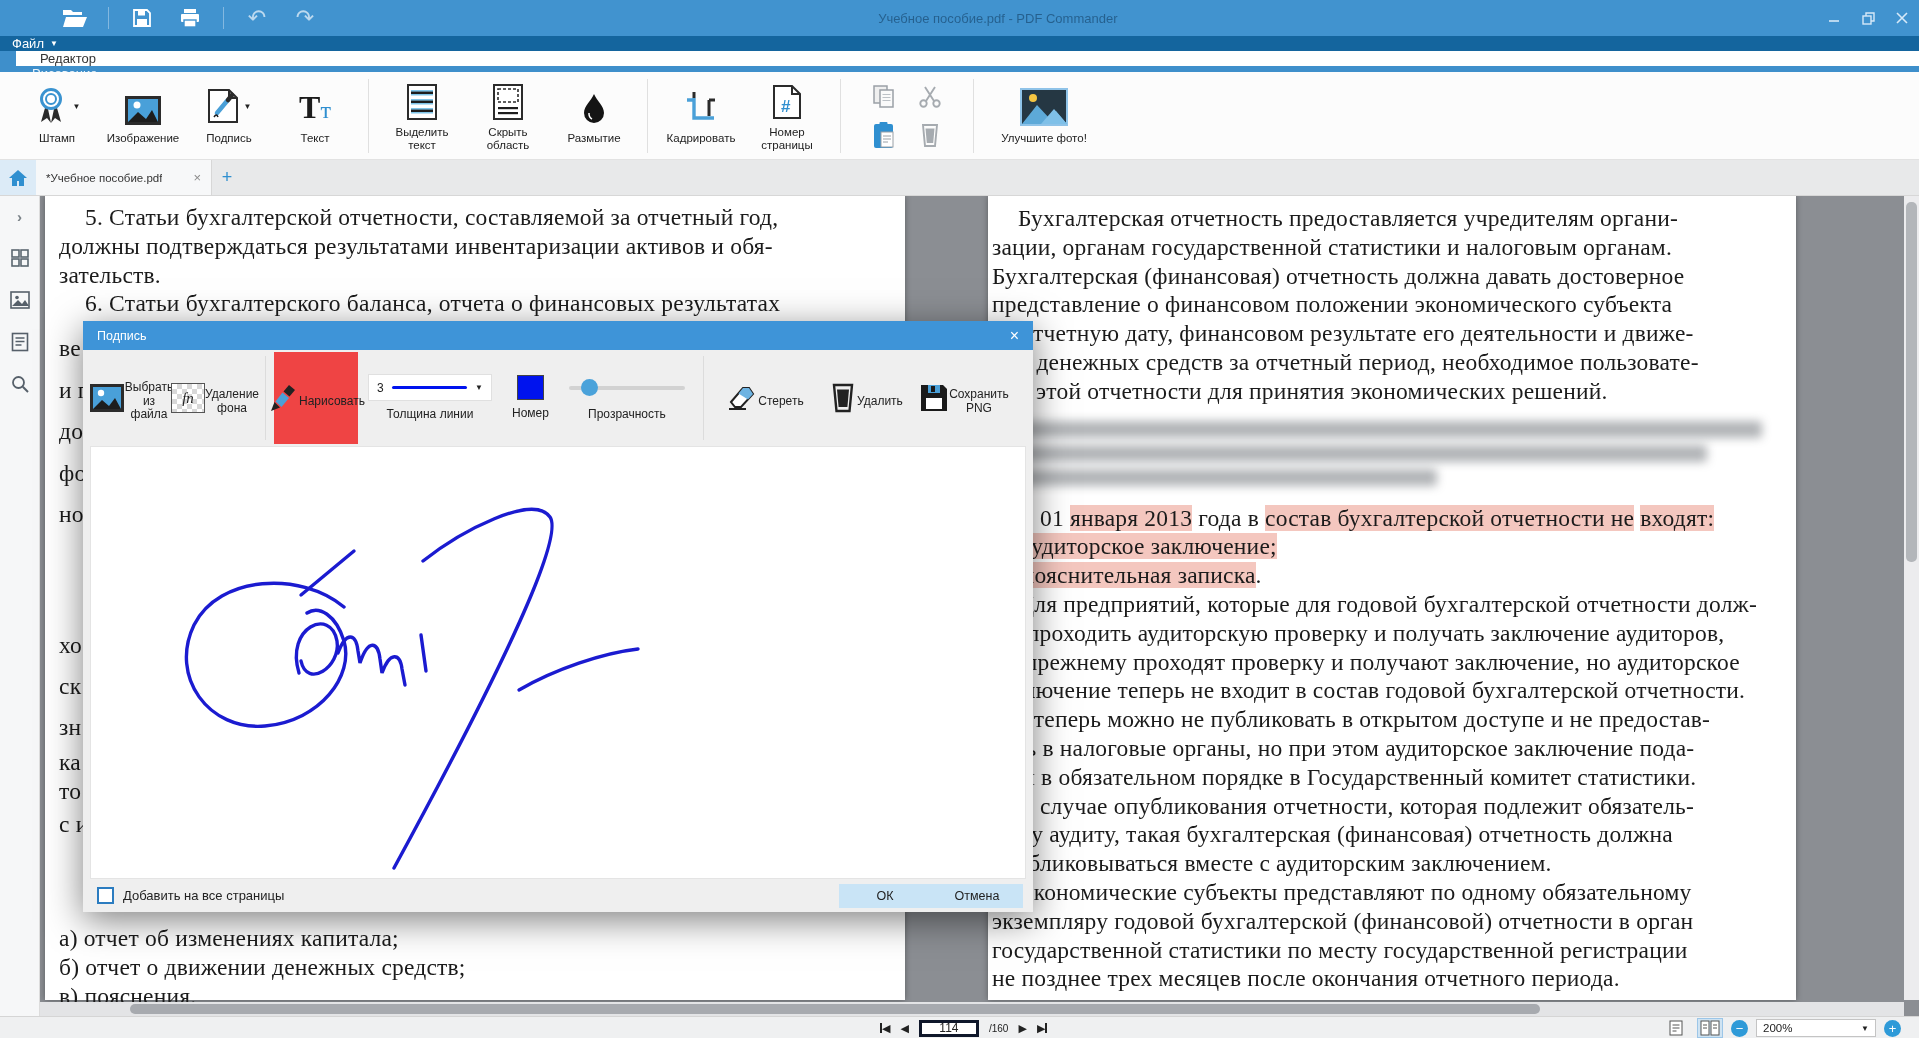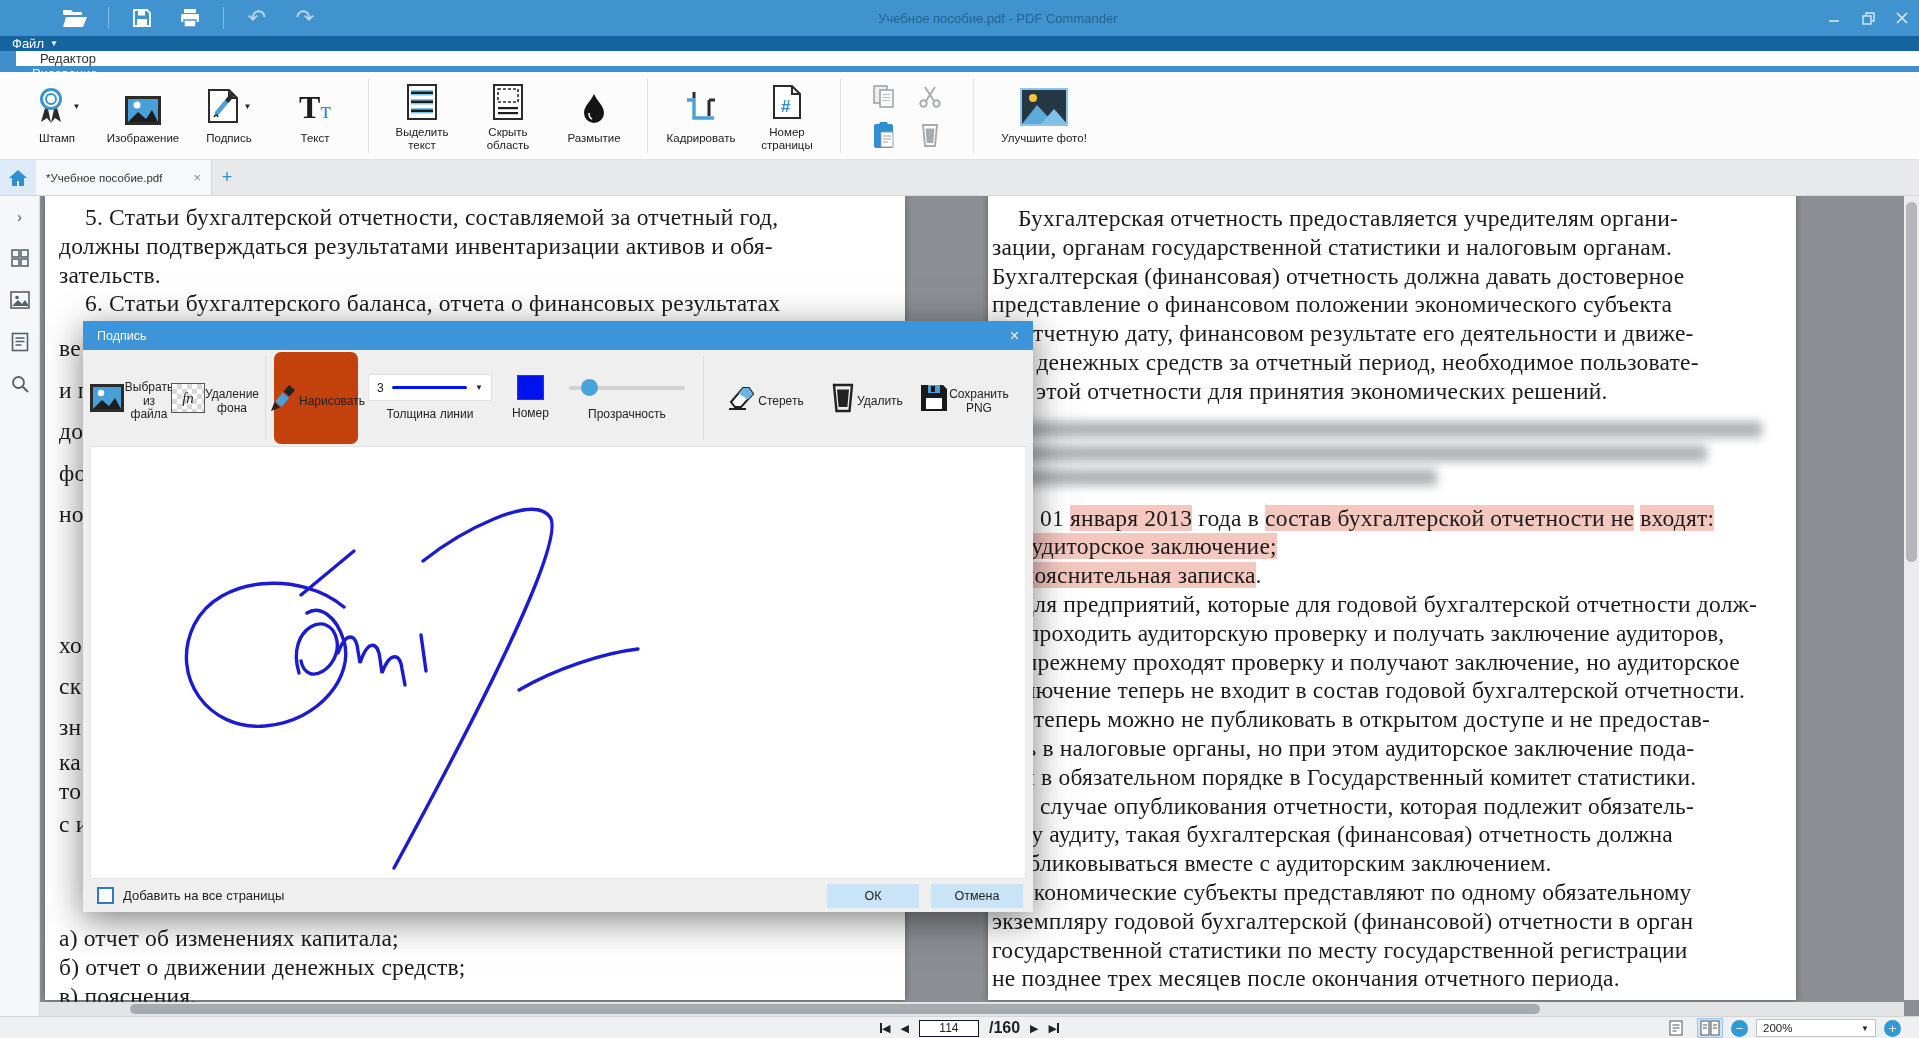--- a/index.html
+++ b/index.html
@@ -71,50 +71,50 @@
   .vscroll { position:absolute; right:0; top:196px; width:15px; height:804px; background:#ececee; }
   .vthumb { position:absolute; left:2px; top:6px; width:11px; height:360px; background:#b3b6ba; border-radius:5px; }
 
   
   .dialog { position:absolute; left:83px; top:321px; width:950px; height:591px; background:#efefef; box-shadow:0 8px 34px rgba(0,0,0,.5); z-index:10; }
   .dlg-head { height:29px; background:#3e94d8; display:flex; align-items:center; justify-content:space-between; padding:0 10px 0 14px; }
   .dlg-title { color:#fff; font-size:12.5px; }
   .dlg-close { color:#fff; font-size:16px; cursor:pointer; padding:0 4px; }
   .dlg-toolbar { height:96px; display:flex; align-items:center; padding:0 6px; }
   .dbtn { display:flex; flex-direction:row; align-items:center; justify-content:center; width:84px; height:92px; cursor:pointer; }
-  .dbtn.active { background:#c2410c;border-radius:7px; }
+  .dbtn.active { background:#ef4444; }
   .dbtn .dicon { height:38px; display:flex; align-items:center; justify-content:center; }
   .dbtn .dlabel, .dlg-lbl { font-size:12px; color:#222; text-align:center; margin-top:7px; line-height:13.5px; white-space:pre-line; }
   .ddiv { width:1px; height:84px; background:#dcdcdc; margin:0 8px; }
   .dlg-ctl { display:flex; flex-direction:column; align-items:center; margin:0 10px; }
   .thick-box { width:124px; height:27px; background:#fff; border:1px solid #e0e0e0; display:flex; align-items:center; padding:0 8px; gap:8px; cursor:pointer; }
   .thick-box .tval { font-size:12px; color:#222; }
   .thick-box .tline { flex:1; height:3px; background:#0013ee; border-radius:2px; }
   .swatch { width:27px; height:25px; background:#0013ee; border:1px solid #444; cursor:pointer; }
   .slider { position:relative; width:116px; height:27px; cursor:pointer; }
   .slider .track { position:absolute; left:0; right:0; top:12px; height:4px; background:#d2d2d2; border-radius:2px; }
   .slider .knob { position:absolute; left:12px; top:5px; width:17px; height:17px; border-radius:50%; background:#4aa2da; }
   .checker { width:34px; height:30px; border:1.5px solid #555;
     background:repeating-conic-gradient(#d8d8d8 0 25%, #ffffff 0 50%); background-size:10px 10px;
     display:flex; align-items:center; justify-content:center; }
   .checker span { font-family:"Liberation Serif",serif; font-style:italic; font-size:15px; color:#222; }
   .dlg-canvas { margin:0 7px; width:936px; height:433px; background:#fff; border:1px solid #e4e4e4; }
   .dlg-bottom { height:33px; display:flex; align-items:center; padding:0 10px 0 14px; }
   .cbox { width:17px; height:17px; border:2px solid #2b7cc0; background:#fff; cursor:pointer; }
   .cbl { font-size:13px; color:#222; margin-left:9px; }
-  .dlg-buttons { margin-left:auto; display:flex; gap:12px; }
+  .dlg-buttons { margin-left:auto; display:flex; gap:0; }
   .blue-btn { width:92px; height:24px; background:#c9e4f6; display:flex; align-items:center; justify-content:center; font-size:12.5px; color:#222; cursor:pointer; }
 
   
   .statusbar { position:absolute; left:0; bottom:0; width:100%; height:22px; background:#eff0f1; border-top:1px solid #d5d5d5; }
   .navcluster { position:absolute; left:880px; top:0; height:22px; display:flex; align-items:center; gap:10px; }
   .navbtn { display:flex; align-items:center; color:#222; font-size:11px; cursor:pointer; font-family:"DejaVu Sans",sans-serif; }
   .navbtn .bar { width:2px; height:10px; background:#222; }
-  .pageinput { width:60px; height:17px; border:1px solid #0f172a; background:#fff; font-size:12px; text-align:center; color:#222; font-family:"Liberation Sans",sans-serif; }
-  .ptotal { font-size:16px; color:#222;font-weight:bold; }
+  .pageinput { width:60px; height:17px; border:3px solid #0f172a; background:#fff; font-size:12px; text-align:center; color:#222; font-family:"Liberation Sans",sans-serif; }
+  .ptotal { font-size:10px; color:#222; }
   .zoomcluster { position:absolute; right:18px; top:0; height:22px; display:flex; align-items:center; gap:8px; }
   .pmode { width:26px; height:20px; display:flex; align-items:center; justify-content:center; cursor:pointer; }
   .pmode.active { background:#cfe3f2; border:1px solid #9cc6e8; }
   .circle { width:17px; height:17px; border-radius:50%; background:#2e9ad8; color:#fff; display:flex; align-items:center; justify-content:center; font-size:13px; line-height:15px; cursor:pointer; }
   .zoombox { width:120px; height:18px; background:#fff; border:1px solid #c4c4c4; display:flex; align-items:center; justify-content:space-between; padding:0 6px; font-size:11.5px; color:#222; cursor:pointer; }
 </style>
 </head>
 <body>
 
 <div class="app">

